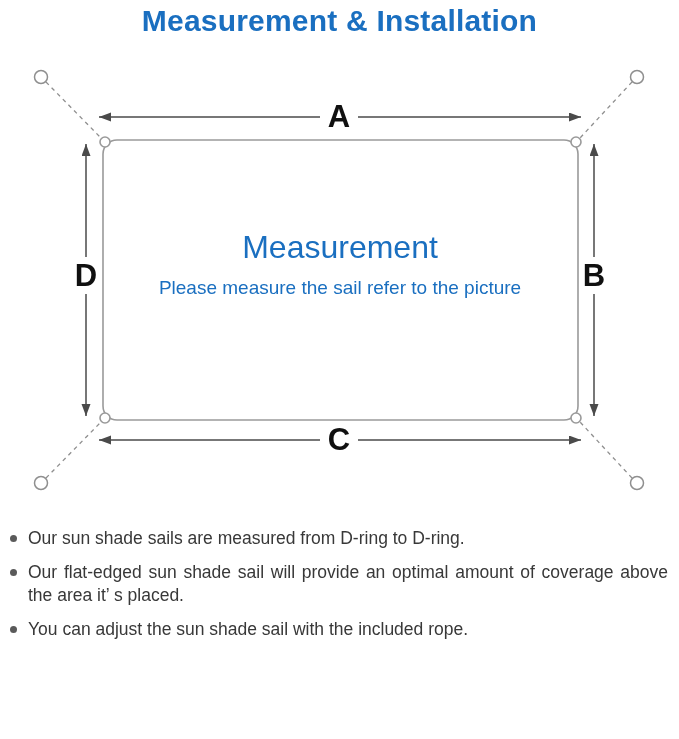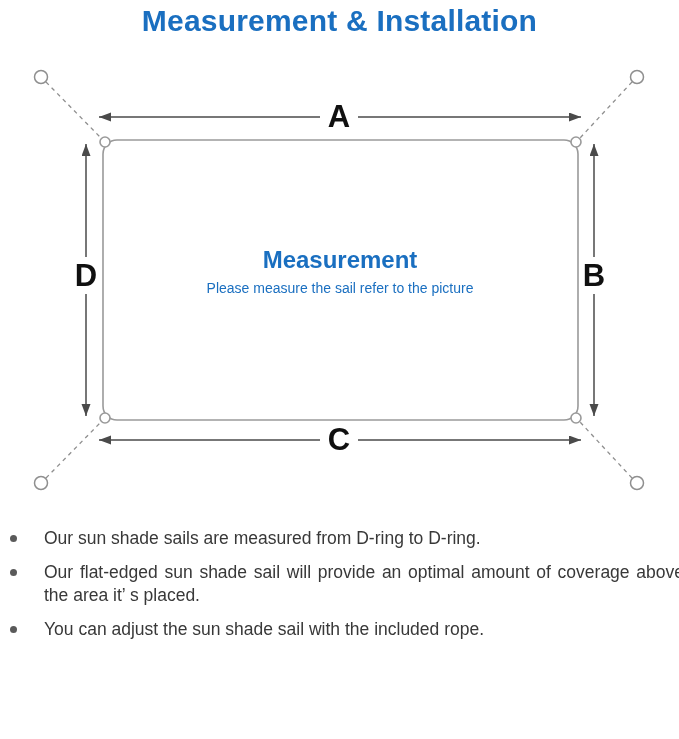--- a/index.html
+++ b/index.html
@@ -27,37 +27,37 @@
     position:absolute;transform:translate(-50%,-50%);
     font-size:31px;font-weight:bold;color:#101010;line-height:1;
     background:#fff;padding:0 3px;
   }
   .label-a{left:339px;top:71px;}
   .label-c{left:339px;top:394px;}
   .label-d{left:86px;top:230px;}
   .label-b{left:594px;top:230px;}
 
   .measure-heading{
-    position:absolute;left:340px;top:215px;transform:translate(-50%,-50%);
-    font-size:24px;font-weight:bold;color:var(--accent);white-space:nowrap;
+    position:absolute;left:340px;top:202px;transform:translate(-50%,-50%);
+    font-size:32px;font-weight:normal;color:var(--accent);white-space:nowrap;
   }
   .measure-sub{
     position:absolute;left:340px;top:243px;transform:translate(-50%,-50%);
-    font-size:14px;color:var(--accent);white-space:nowrap;
+    font-size:19px;color:var(--accent);white-space:nowrap;
   }
 
   .notes{
     position:absolute;top:527px;left:10px;width:660px;
     list-style:none;margin:0;padding:0;
   }
   .note{
     display:flex;align-items:flex-start;
     margin:0 0 11px 0;
     color:var(--text);
-    font-size:17.5px;line-height:23px;gap:16px;
+    font-size:17.5px;line-height:23px;
   }
   .note .dot{
     flex:0 0 7px;width:7px;height:7px;border-radius:50%;
     background:#5a5a5a;margin:8px 11px 0 0;
   }
   .note .note-text{
     flex:0 0 640px;width:640px;
     text-align:justify;text-justify:inter-word;
   }
 </style>

